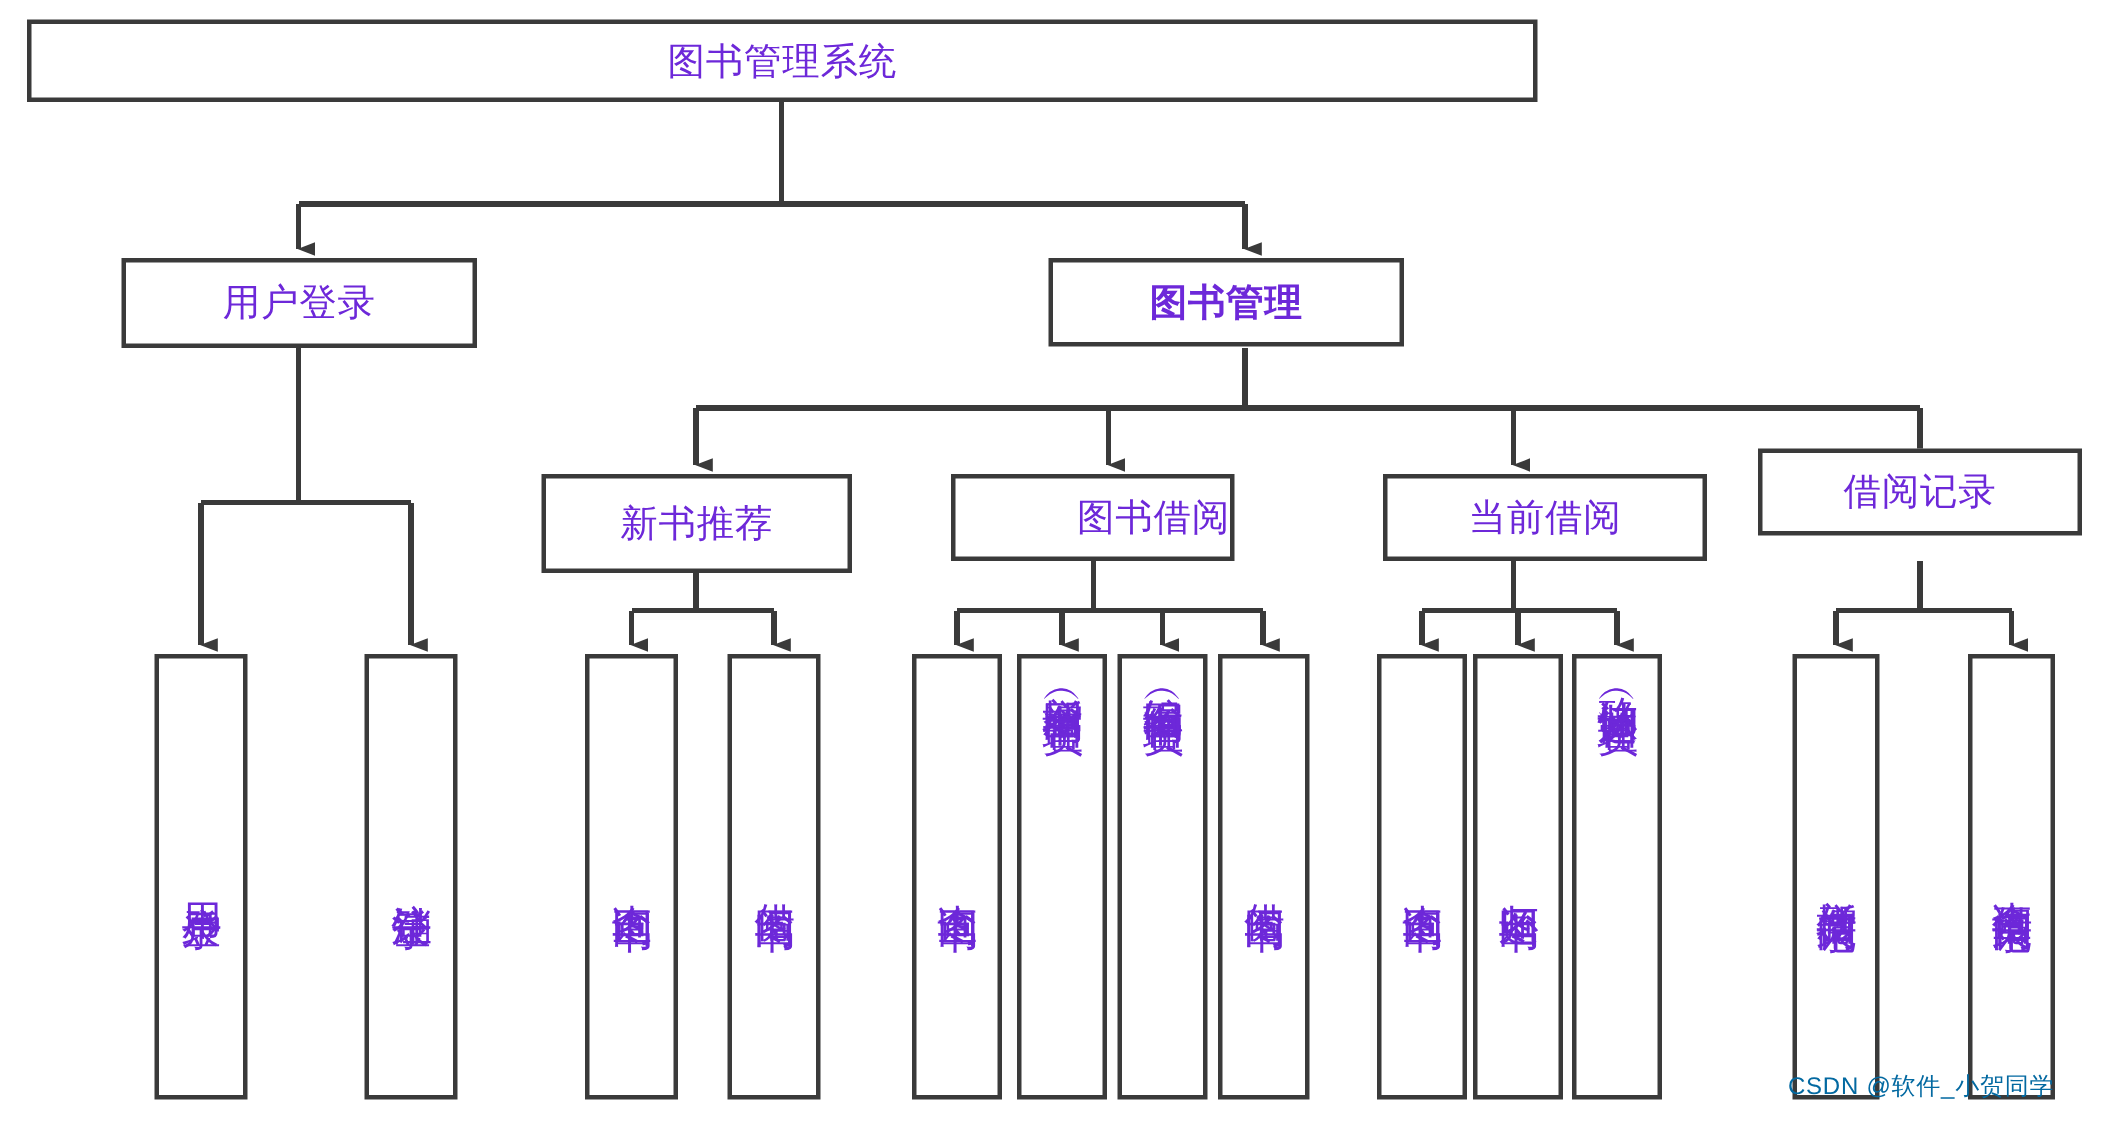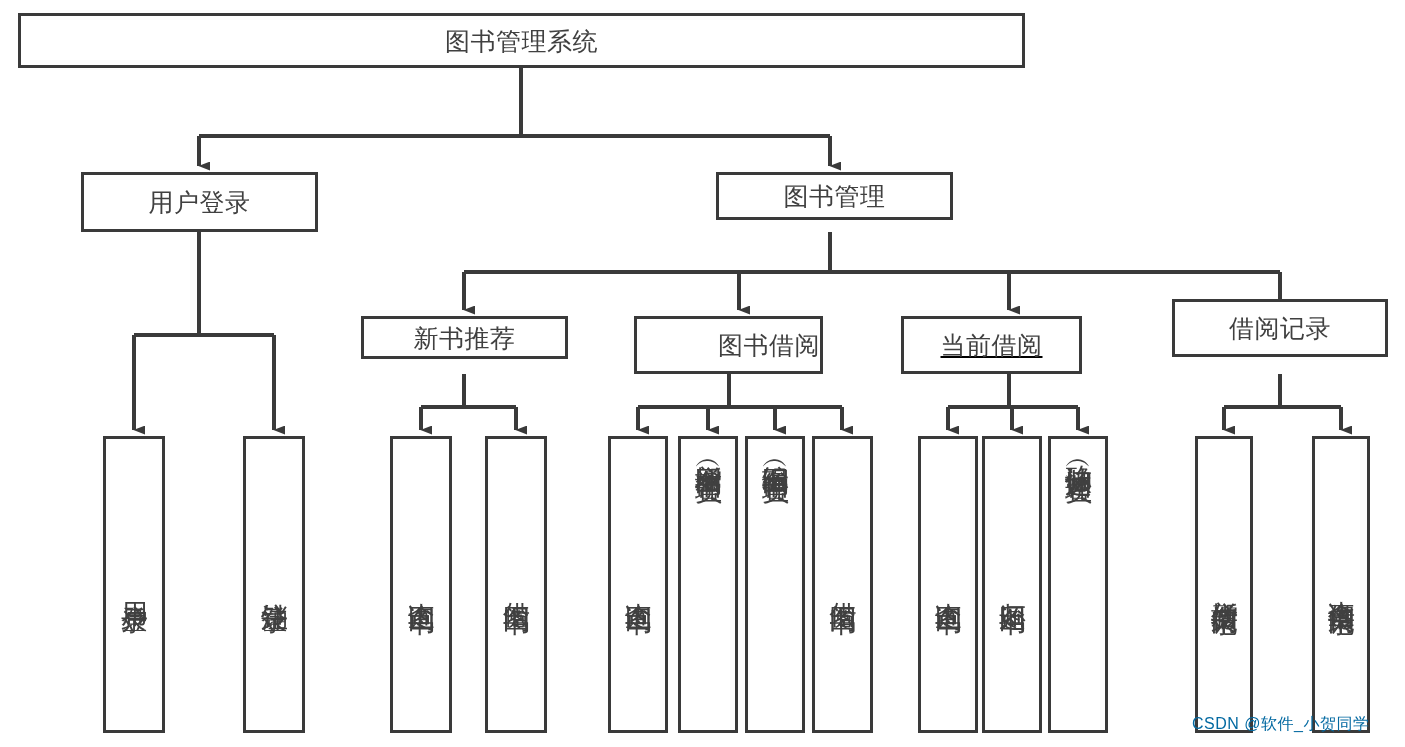--- a/index.html
+++ b/index.html
@@ -29,21 +29,21 @@
     position: absolute;
     box-sizing: border-box;
     background: #ffffff;
     border: 3px solid #3a3a3a;
     display: flex;
     align-items: center;
     justify-content: center;
     overflow: hidden;
   }
   .node-label {
-    color: #404040;
+    color: #6d28d9;
     line-height: 1.12;
     text-align: center;
     white-space: pre;
   }
   .node.horizontal .node-label {
     font-size: 25px;
     letter-spacing: 0.5px;
   }
   .node.root .node-label {
     font-size: 25px;
@@ -130,31 +130,31 @@
     </g>
   </svg>
 
   <div class="node root horizontal" style="left:18px; top:13px; width:1007px; height:55px;">
     <span class="node-label">图书管理系统</span>
   </div>
 
   <div class="node horizontal" style="left:81px; top:172px; width:237px; height:60px;">
     <span class="node-label">用户登录</span>
   </div>
-  <div class="node horizontal" style="left:716px; top:172px; width:237px; height:48px;">
+  <div class="node horizontal" style="left:699px; top:172px; width:237px; height:59px;font-weight:bold;">
     <span class="node-label">图书管理</span>
   </div>
 
-  <div class="node horizontal" style="left:361px; top:316px; width:207px; height:43px;">
+  <div class="node horizontal" style="left:361px; top:316px; width:207px; height:66px;">
     <span class="node-label">新书推荐</span>
   </div>
   <div class="node horizontal" style="left:634px; top:316px; width:189px; height:58px;justify-content:flex-end;">
     <span class="node-label">图书借阅</span>
   </div>
-  <div class="node horizontal" style="left:901px; top:316px; width:181px; height:58px;text-decoration:underline;">
+  <div class="node horizontal" style="left:922px; top:316px; width:216px; height:58px;">
     <span class="node-label">当前借阅</span>
   </div>
   <div class="node horizontal" style="left:1172px; top:299px; width:216px; height:58px;">
     <span class="node-label">借阅记录</span>
   </div>
 
   <div class="node vertical centered" style="left:103px; top:436px; width:62px; height:297px;">
     <span class="node-label">用户登录</span>
   </div>
   <div class="node vertical centered" style="left:243px; top:436px; width:62px; height:297px;">

